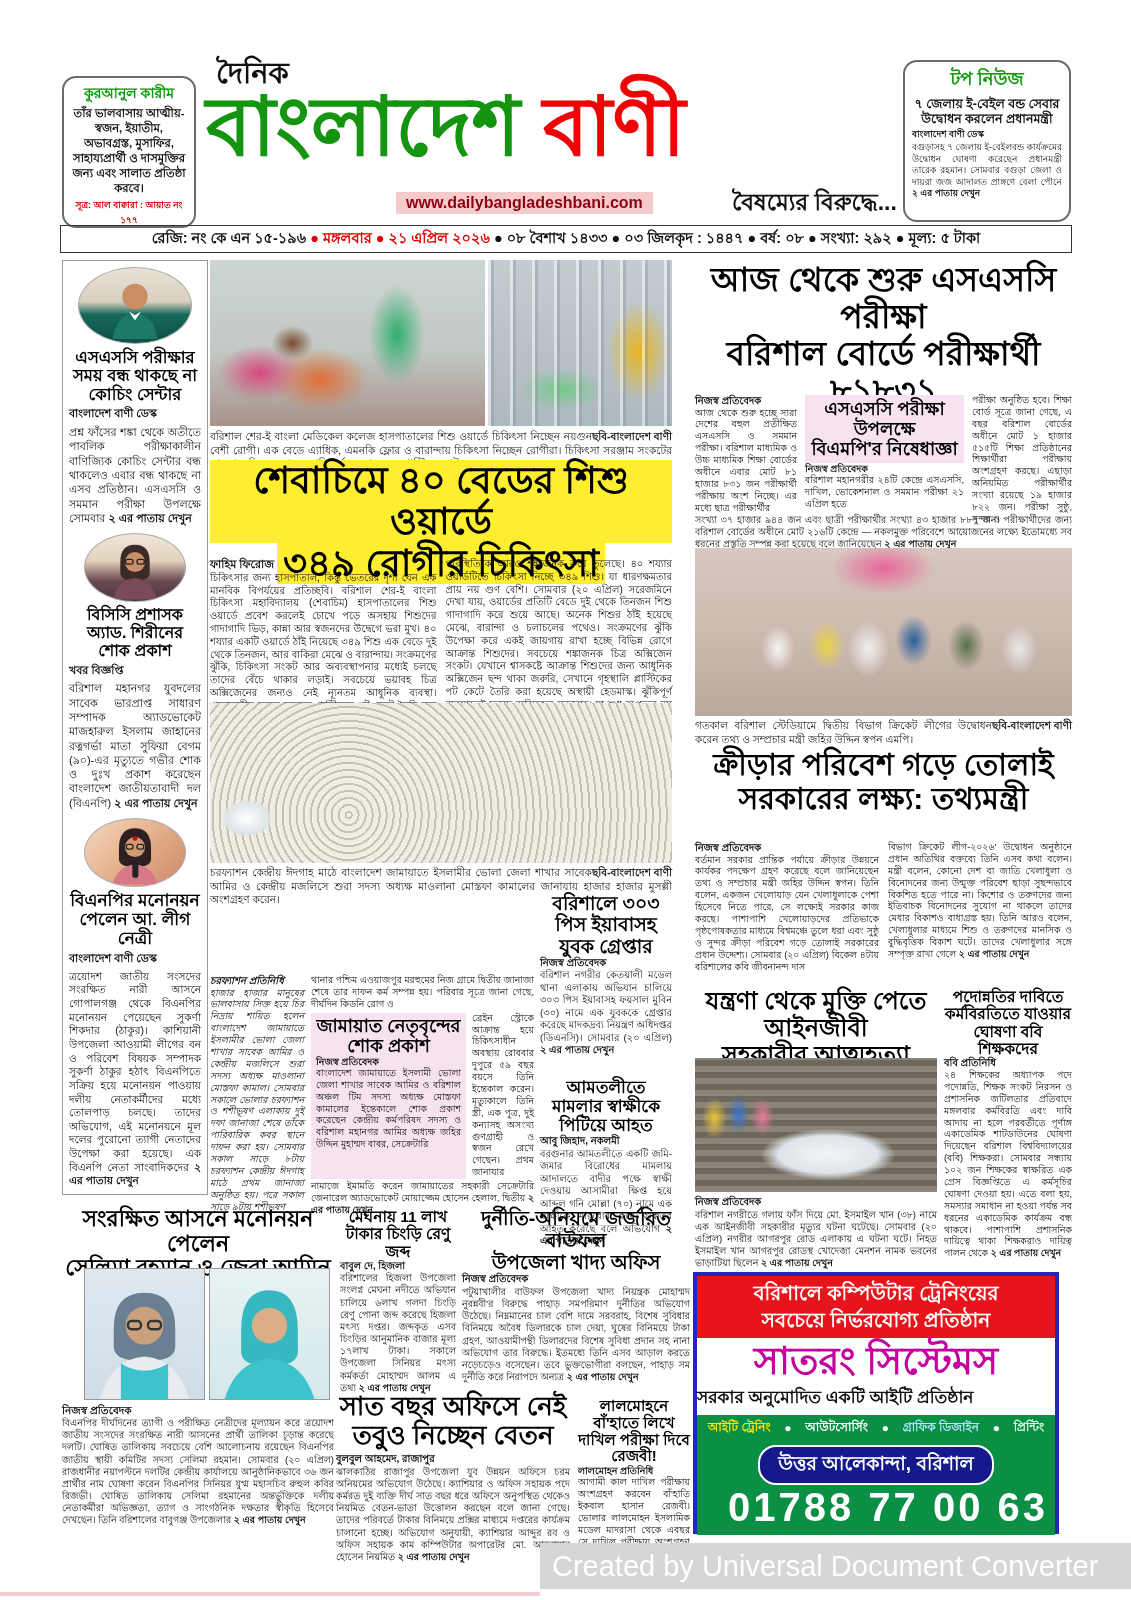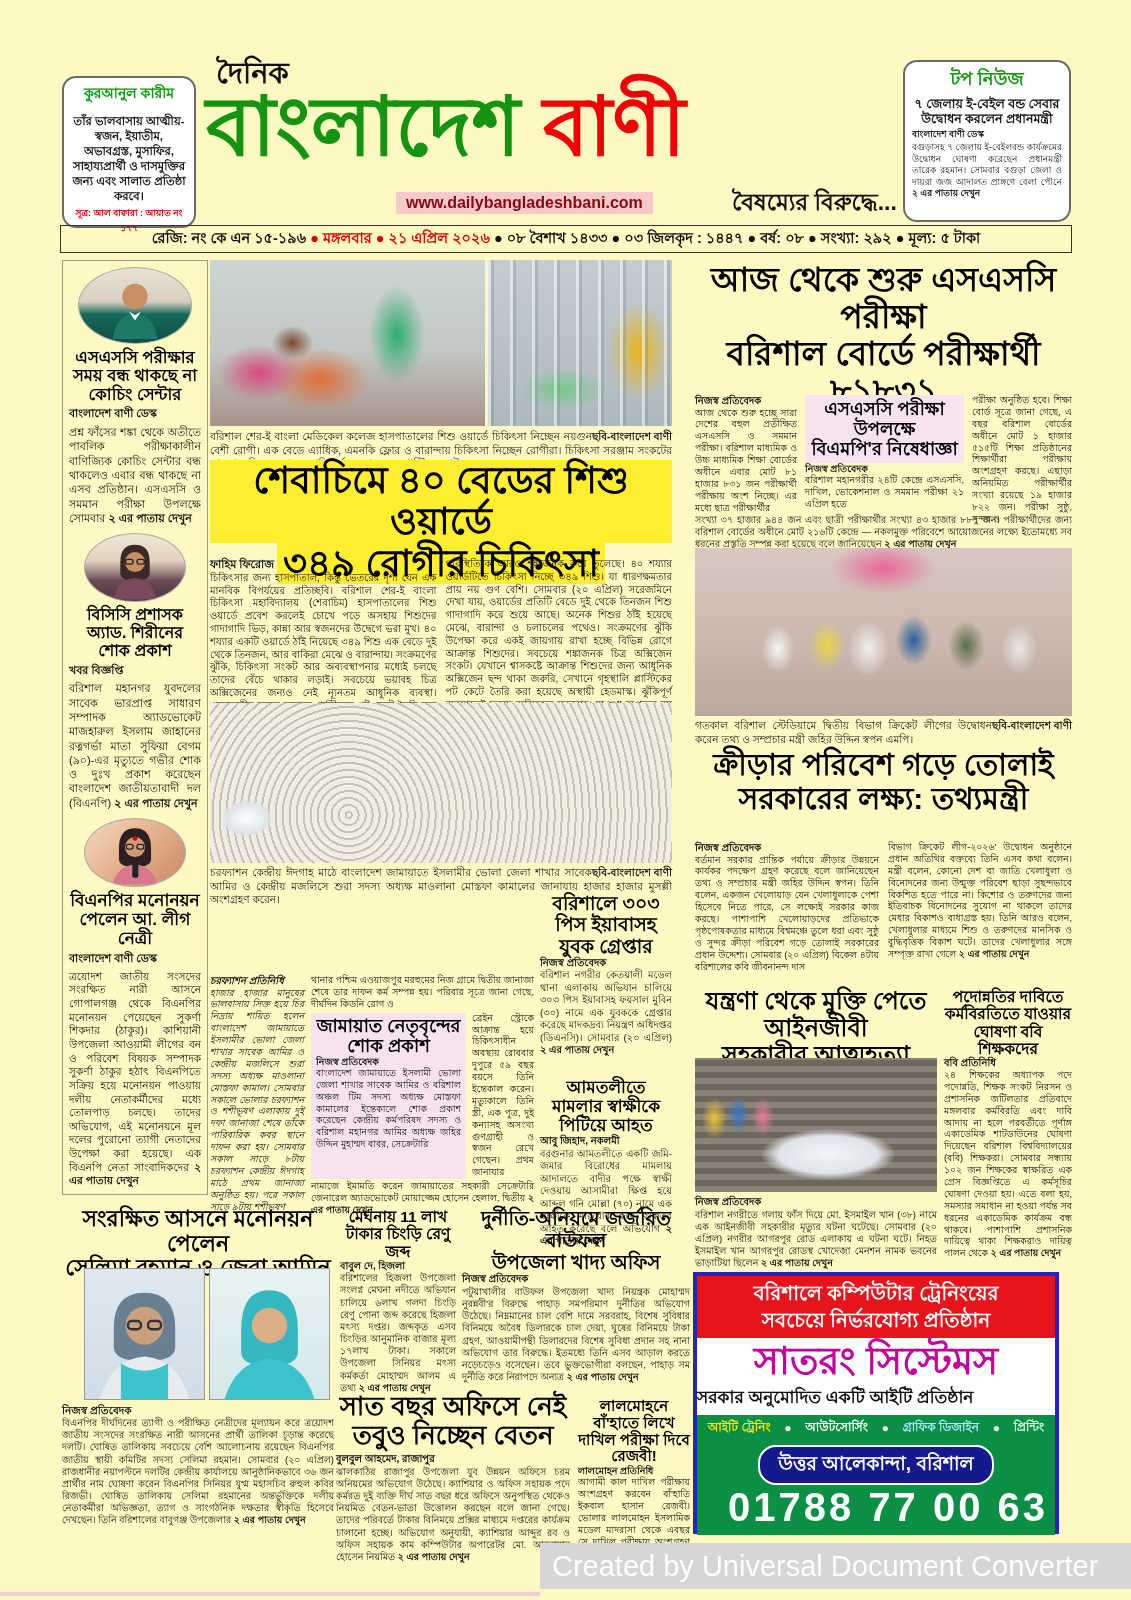--- a/index.html
+++ b/index.html
@@ -1,16 +1,16 @@
 <!DOCTYPE html>
 <html><head>
 <meta charset="utf-8">
 <style>
   html,body{margin:0;padding:0;background:#e9e9e9;}
-  #page{position:relative;width:1131px;height:1600px;background:#fef9c3;margin:0 auto;
+  #page{position:relative;width:1131px;height:1600px;background:#ffffff;margin:0 auto;
         font-family:"Liberation Sans","DejaVu Sans",sans-serif;color:#111;overflow:hidden;}
   .abs{position:absolute;}
   .hl{font-weight:bold;color:#000;text-align:center;line-height:1.12;}
   .byline{font-weight:bold;font-size:11px;line-height:1.25;}
   .body{font-size:11px;line-height:1.3;text-align:justify;}
   .small{font-size:10px;line-height:1.28;text-align:justify;}
   .caption{font-size:10.5px;line-height:1.3;color:#1a1a1a;text-align:justify;}
   .credit{font-weight:bold;float:right;}
   .rbox{border:2px solid #6b6b6b;border-radius:14px;background:#fff;}
   .pinkbox{background:#f6e3ef;}
@@ -20,21 +20,21 @@
   .cols{display:flex;gap:9px;}
   .svgfill{width:100%;height:100%;display:block;}
 </style>
 </head>
 <body>
 
 <div id="page">
 
   <div class="abs rbox" style="left:62px;top:76px;width:134px;height:152px;padding:4px 6px;box-sizing:border-box;text-align:center;">
     <div style="font-weight:bold;color:#0a9a0a;font-size:14px;">কুরআনুল কারীম</div>
-    <div style="font-weight:bold;font-size:11.5px;line-height:1.3;margin-top:8px;">তাঁর ভালবাসায় আত্মীয়-স্বজন, ইয়াতীম, অভাবগ্রস্ত, মুসাফির, সাহায্যপ্রার্থী ও দাসমুক্তির জন্য এবং সালাত প্রতিষ্ঠা করবে।</div>
+    <div style="font-weight:bold;font-size:11.5px;line-height:1.3;margin-top:0;">তাঁর ভালবাসায় আত্মীয়-স্বজন, ইয়াতীম, অভাবগ্রস্ত, মুসাফির, সাহায্যপ্রার্থী ও দাসমুক্তির জন্য এবং সালাত প্রতিষ্ঠা করবে।</div>
     <div style="font-weight:bold;color:#d40000;font-size:9px;margin-top:2px;">সূত্র: আল বাক্বারা : আয়াত নং ১৭৭</div>
   </div>
 
   <div class="abs" style="left:216px;top:50px;font-size:29px;font-weight:bold;">দৈনিক</div>
 
   <div class="abs" style="left:206px;top:76px;width:696px;font-size:82px;font-weight:bold;line-height:1.25;white-space:nowrap;">
     <span style="color:#14940f;">বাংলাদেশ</span>
     <span style="color:#ee0404;">বাণী</span>
   </div>
 

